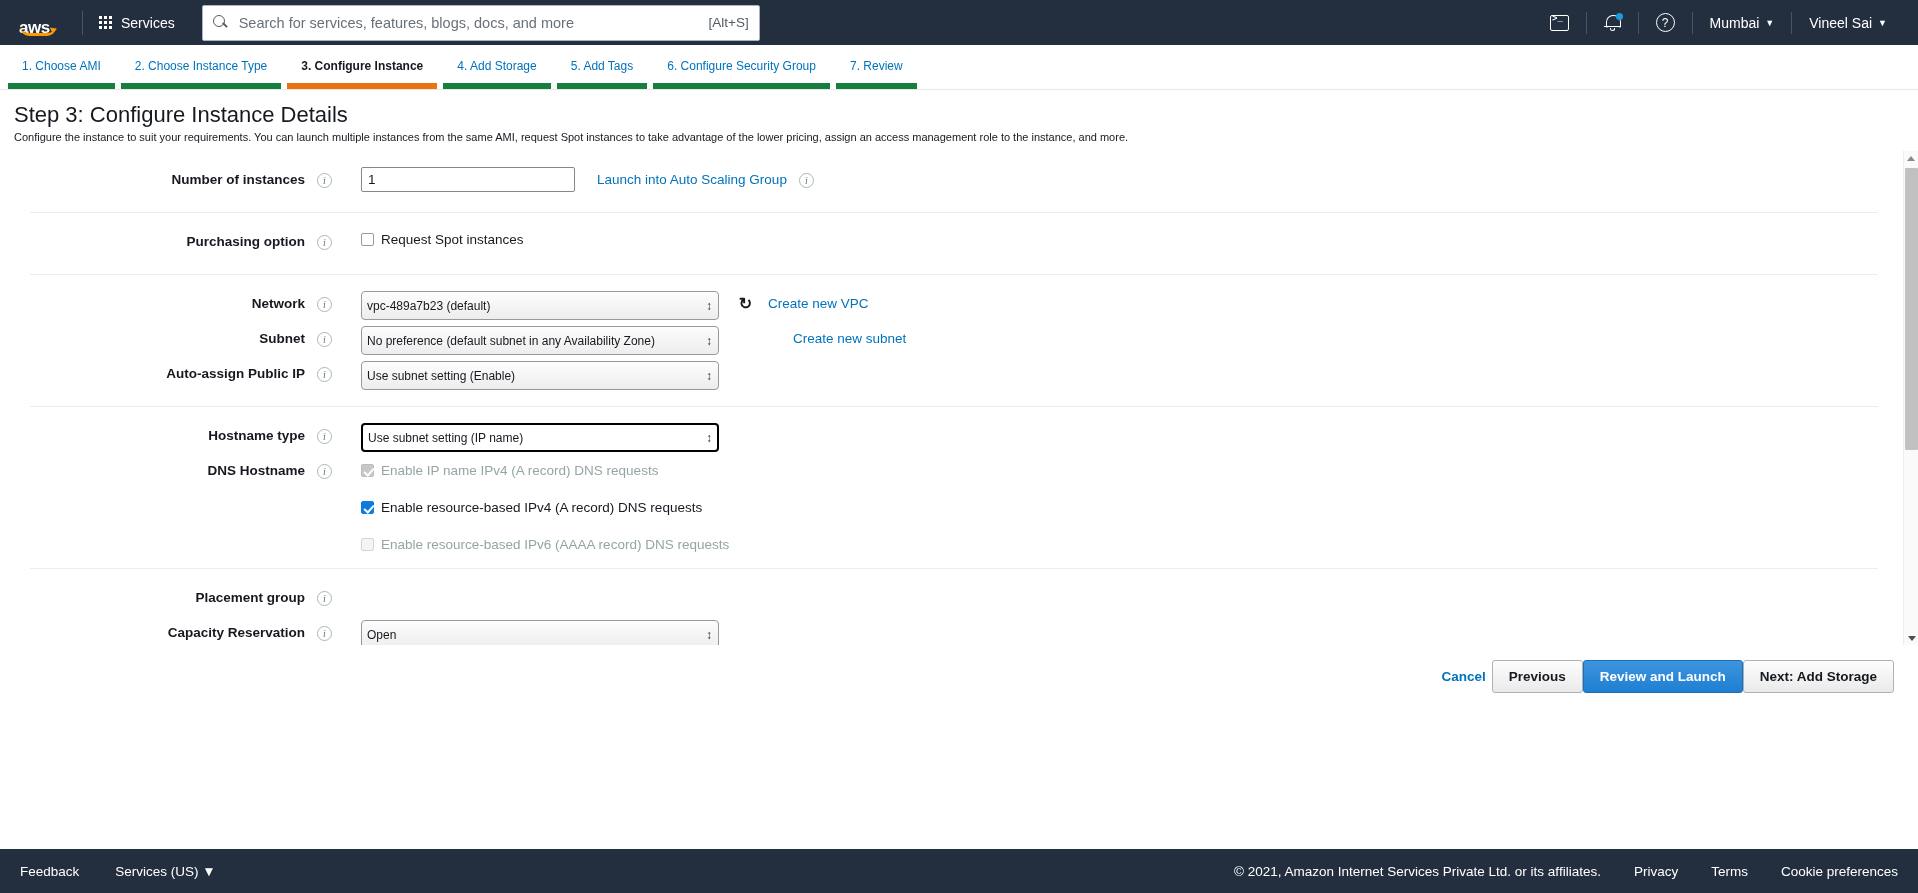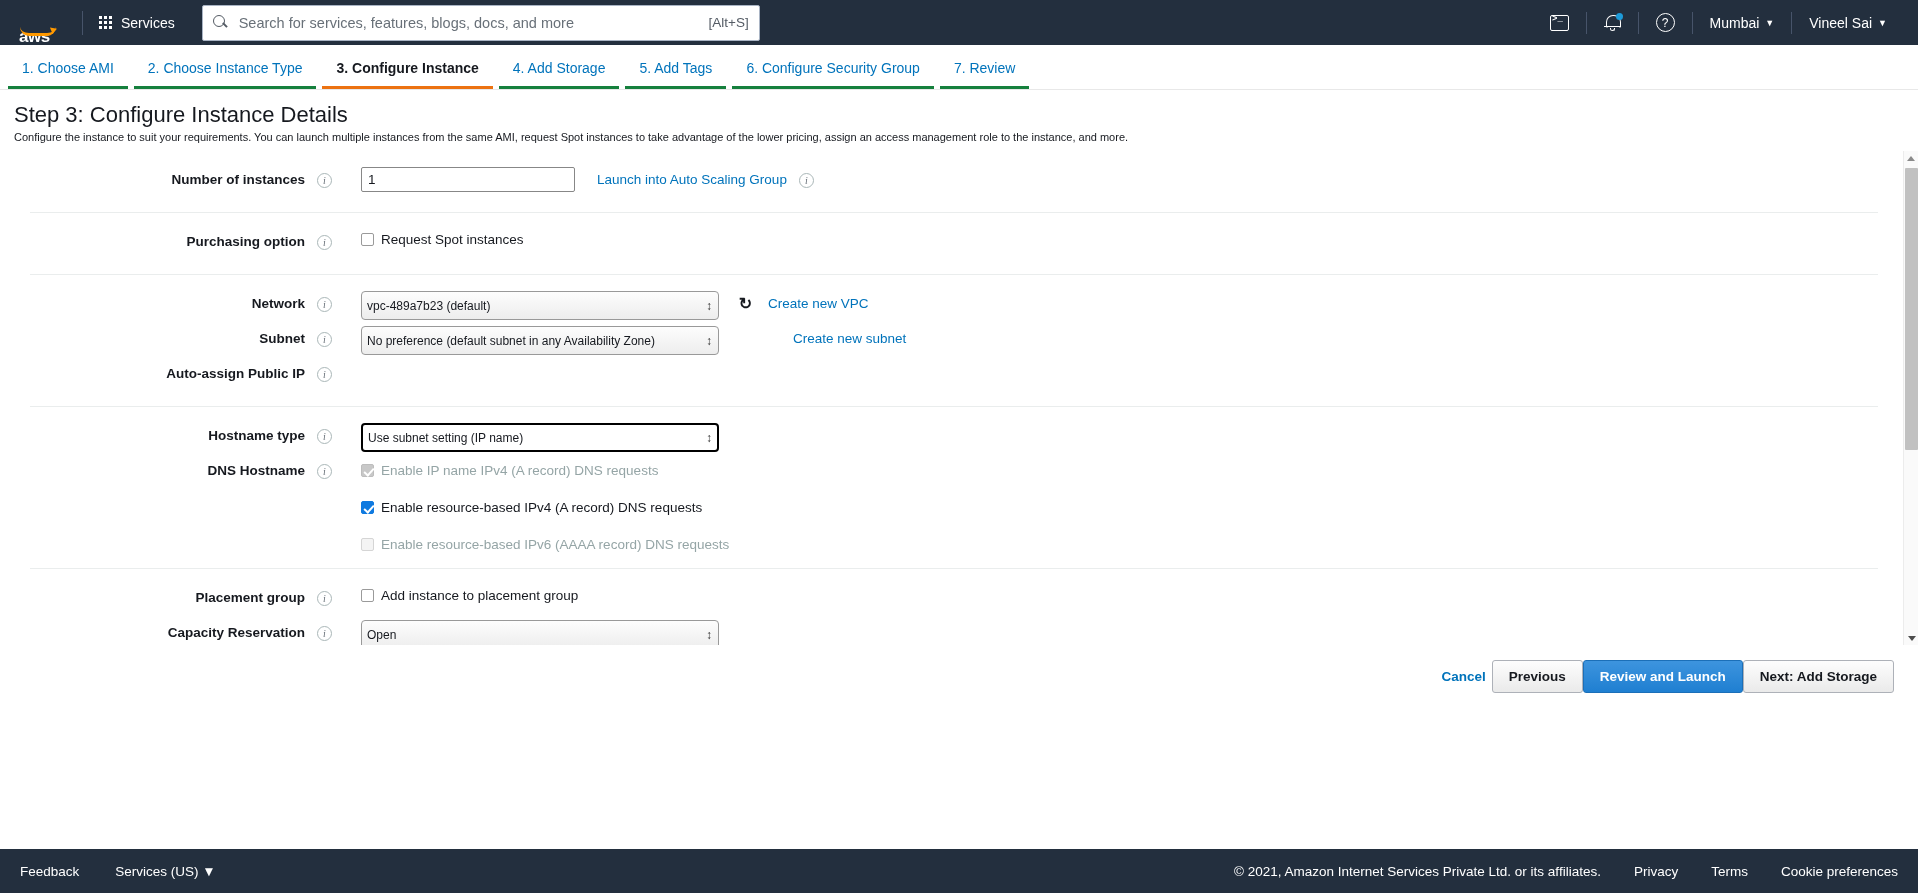--- a/index.html
+++ b/index.html
@@ -28,21 +28,21 @@
     cursor: pointer;
     flex: 0 0 auto;
   }
   .aws-logo .wordmark {
     color: #fff;
     font-size: 17px;
     font-weight: 700;
     letter-spacing: -0.5px;
     line-height: 1;
     position: absolute;
-    top: 19px; left: 1px;
+    top: 10px; left: 1px;
   }
   .aws-logo .smile {
     position: absolute;
     left: 2px; bottom: 1px;
     width: 36px; height: 9px;
     border-bottom: 3px solid #ff9900;
     border-radius: 0 0 20px 20px;
   }
   .aws-logo .smile:after {
     content: "";
@@ -180,24 +180,24 @@
   
   .wizard {
     height: 45px;
     background: #fff;
     display: flex;
     align-items: flex-end;
     padding-left: 8px;
     border-bottom: 1px solid #e8e8e8;
   }
   .wz {
-    font-size: 14px;
+    font-size: 12px;
     color: #0073bb;
     padding: 6px 14px 10px;
-    border-bottom: 3px solid #15803d;
+    border-bottom: 6px solid #15803d;
     margin-right: 6px;
     cursor: pointer;
     white-space: nowrap;
   }
   .wz.active {
     color: #16191f;
     font-weight: bold;
     border-bottom-color: #ec7211;
   }
 
@@ -578,20 +578,27 @@
               <option>No preference (default subnet in any Availability Zone)</option>
             </select>
           </span>
           <a class="lnk" style="margin-left:74px;">Create new subnet</a>
         </div>
       </div>
 
       <div class="row">
         <div class="lbl">Auto-assign Public IP</div>
         <div class="info-ic">i</div>
+        <div class="ctl">
+          <span class="selwrap">
+            <select class="sel">
+              <option>Use subnet setting (Enable)</option>
+            </select>
+          </span>
+        </div>
       </div>
     </div>
 
     <div class="sect">
       <div class="row">
         <div class="lbl">Hostname type</div>
         <div class="info-ic">i</div>
         <div class="ctl">
           <span class="selwrap focused">
             <select class="sel">
@@ -620,26 +627,20 @@
             </div>
           </div>
         </div>
       </div>
     </div>
 
     <div class="sect">
       <div class="row">
         <div class="lbl">Placement group</div>
         <div class="info-ic">i</div>
-        <div class="ctl">
-          <div class="cbrow">
-            <span class="cb"></span>
-            <span>Add instance to placement group</span>
-          </div>
-        </div>
       </div>
 
       <div class="row">
         <div class="lbl">Capacity Reservation</div>
         <div class="info-ic">i</div>
         <div class="ctl">
           <span class="selwrap">
             <select class="sel">
               <option>Open</option>
             </select>

